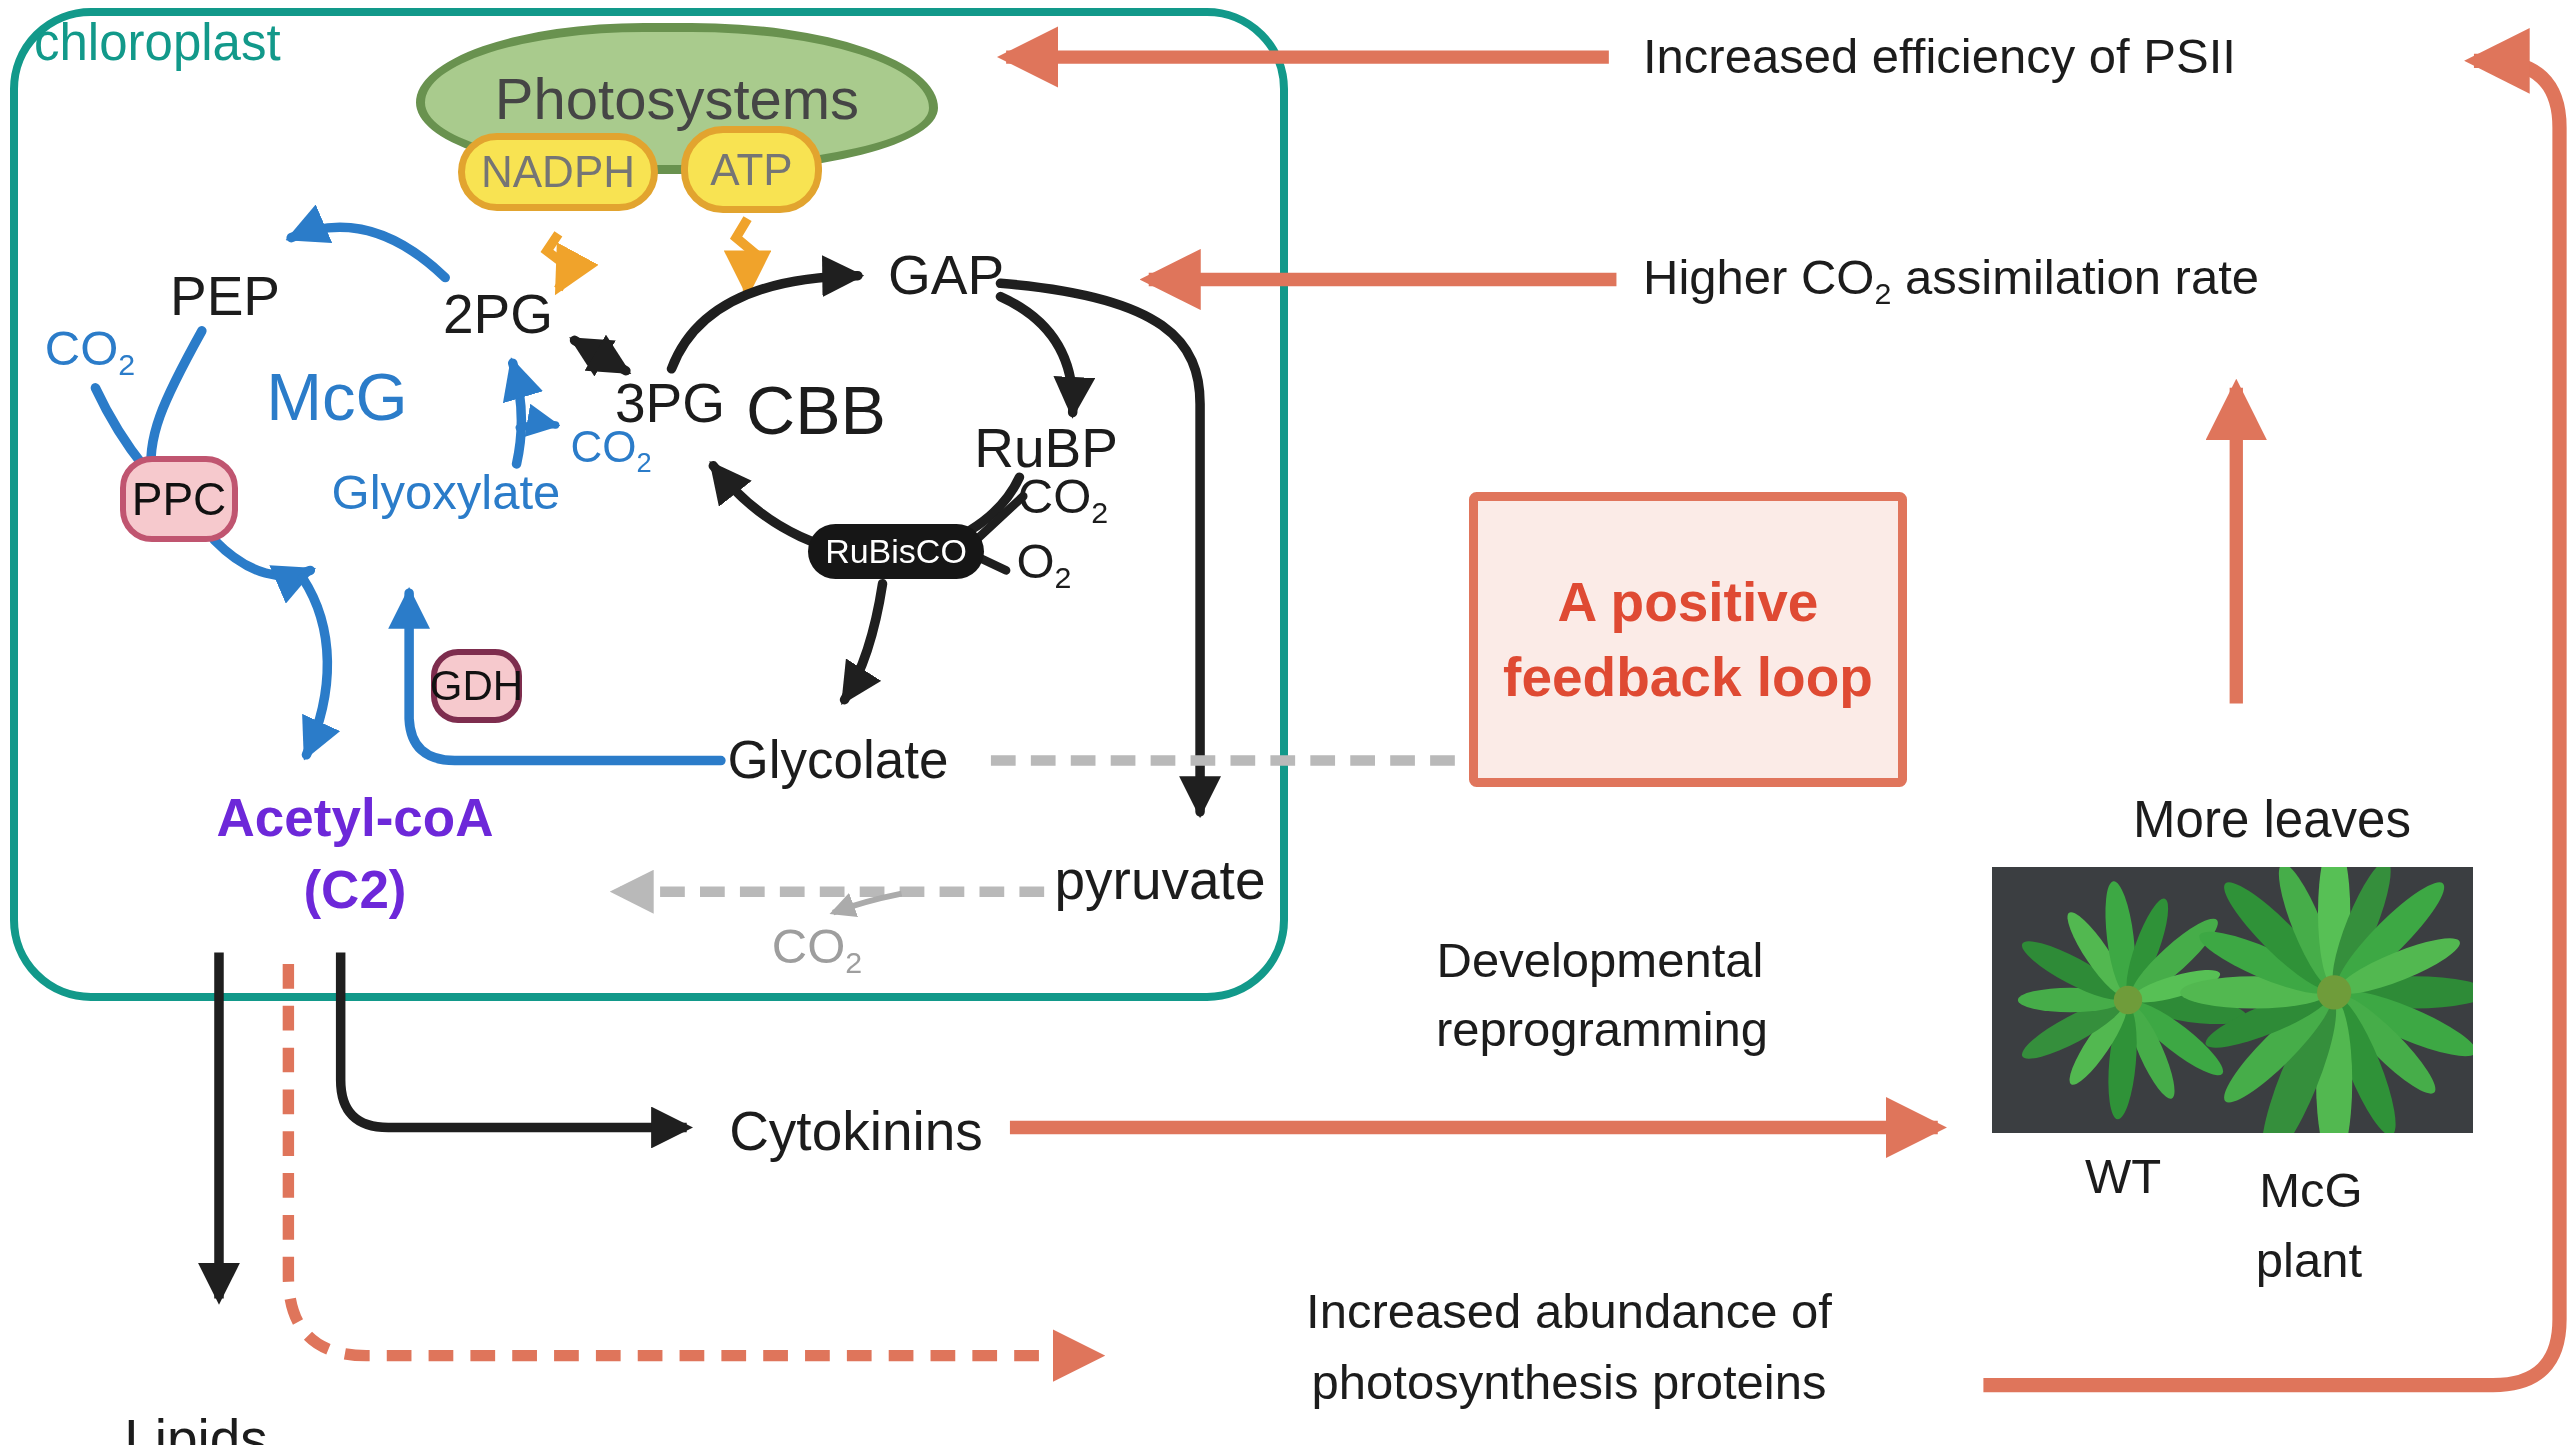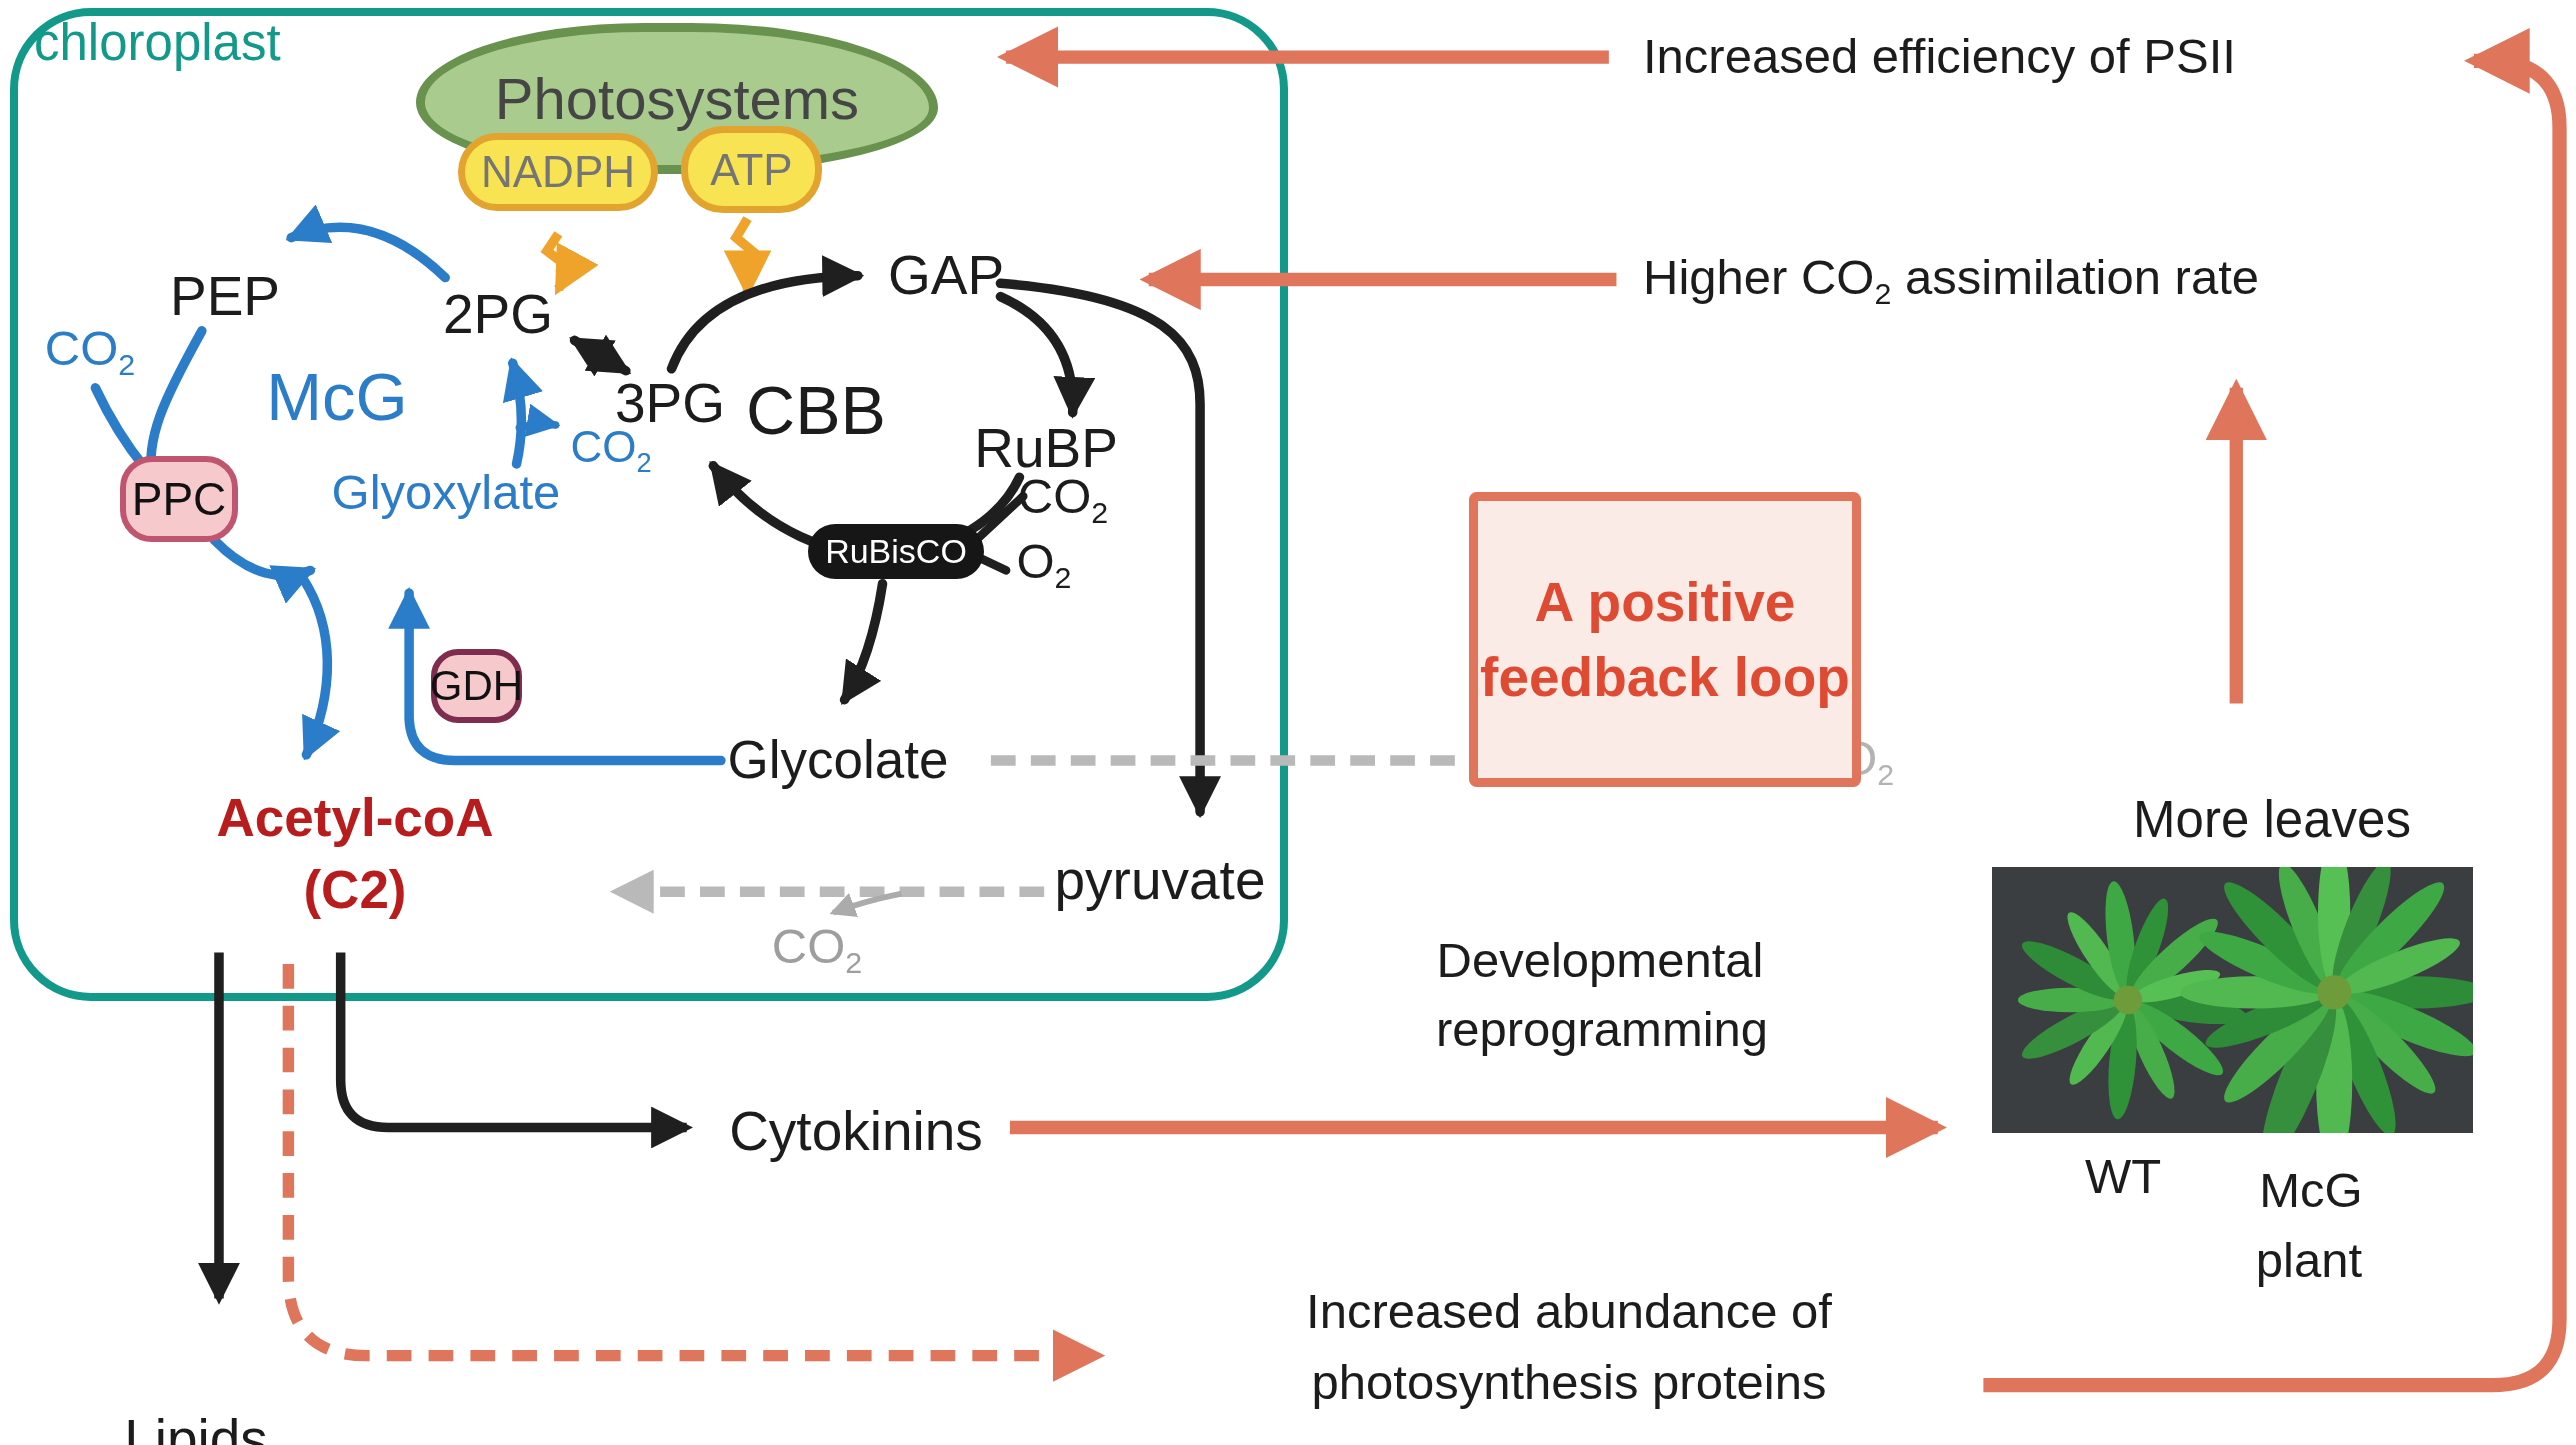--- a/index.html
+++ b/index.html
@@ -4,21 +4,21 @@
 <style>
   html,body{margin:0;padding:0;background:#ffffff;}
   #canvas{position:relative;width:2576px;height:1445px;background:#ffffff;overflow:hidden;
           font-family:"Liberation Sans", sans-serif;color:#1c1c1c;}
   .lbl{position:absolute;transform:translate(-50%,-50%);white-space:nowrap;line-height:1.05;}
   .left-anchor{transform:translate(0,-50%);}
   sub{font-size:0.62em;}
   .blue{color:#2b7cc9;}
   .gray{color:#b3b3b3;}
   .gray2{color:#9e9e9e;}
-  .red{color:#b91c1c;font-weight:bold;}
+  .red{color:#6d28d9;font-weight:bold;}
   .f58{font-size:55px;}
   .f52{font-size:49px;}
   .f46{font-size:44px;}
   .f48{font-size:46px;}
 
   #chloro-box{position:absolute;left:9.5px;top:7.6px;width:1262px;height:977px;
               border:8.6px solid #12998a;border-radius:81px;}
   #chloro-label{position:absolute;left:34px;top:13.3px;font-size:51px;color:#12998a;}
 
   #photosystems{position:absolute;left:416px;top:23px;width:504px;height:133px;
@@ -32,21 +32,21 @@
          border-radius:44px;font-size:44px;color:#757575;}
   #atp{left:681px;top:126px;width:141px;height:87px;background:#f8e352;border:7.6px solid #e2a42f;
        border-radius:42px;font-size:44px;color:#757575;}
   #ppc{left:120px;top:456px;width:118px;height:86px;background:#f6c9cd;border:6.7px solid #c05570;
        border-radius:32px;font-size:46px;color:#111;}
   #gdh{left:431px;top:649px;width:91px;height:74px;background:#f6c9cd;border:6.7px solid #7e2d4e;
        border-radius:27px;font-size:42px;color:#111;}
   #rubisco{left:808px;top:524px;width:176px;height:55px;background:#161616;
            border-radius:28.5px;font-size:34px;color:#fff;}
 
-  #feedback-box{position:absolute;left:1469px;top:492px;width:392px;height:295px;box-sizing:border-box;
+  #feedback-box{position:absolute;left:1469px;top:492px;width:438px;height:295px;box-sizing:border-box;
     background:#fbebe7;border:9.5px solid #e0755c;border-radius:7.6px;
     display:flex;flex-direction:column;align-items:center;justify-content:center;gap:11.4px;}
   #feedback-box div{font-size:55px;font-weight:bold;color:#df4a33;}
 
   #plant-photo{position:absolute;left:1992px;top:867px;width:481px;height:266px;background:#3b3e41;}
   svg.overlay{position:absolute;left:0;top:0;}
 </style>
 </head>
 <body>
 

